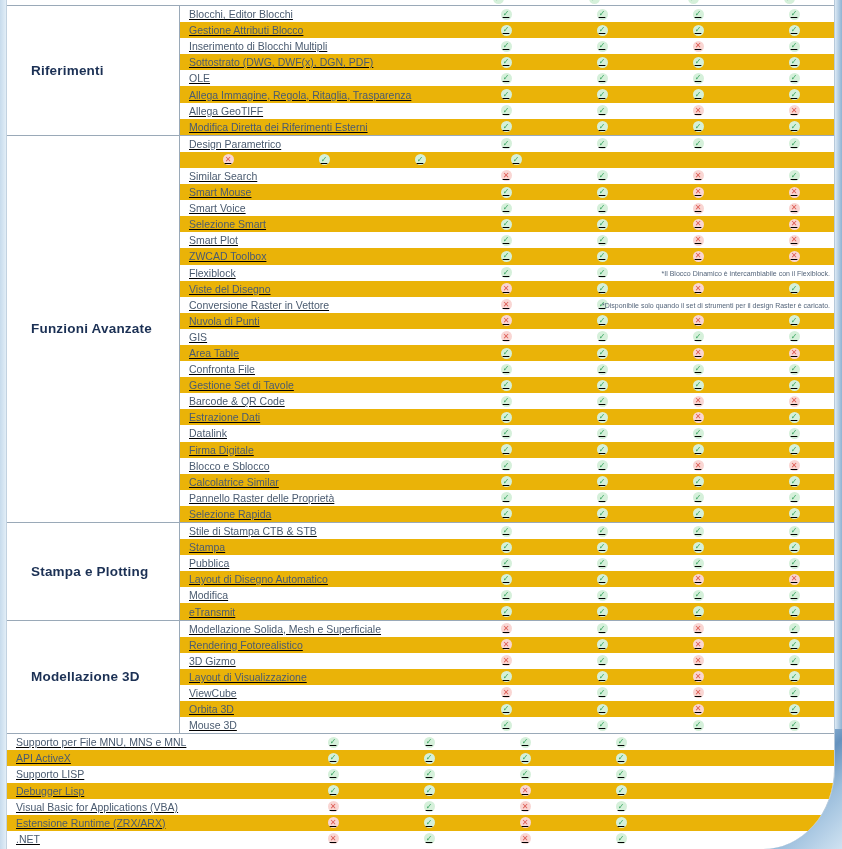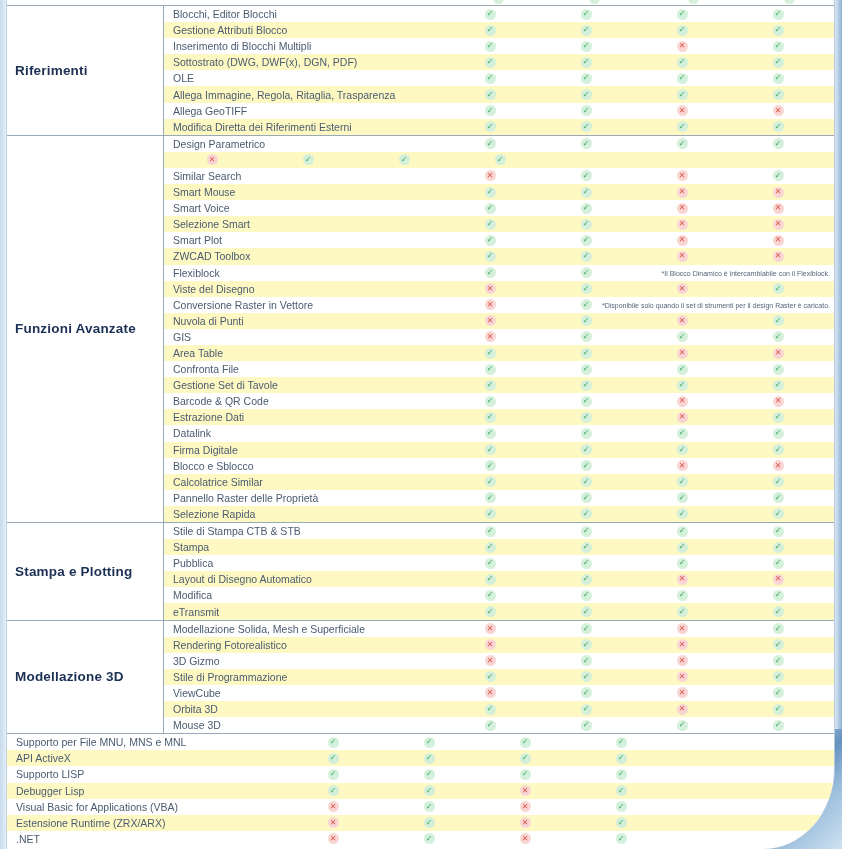--- a/index.html
+++ b/index.html
@@ -16,26 +16,26 @@
   
   .curl-under{position:absolute;right:0;bottom:0;width:110px;height:120px;
     background:linear-gradient(315deg,#cfe2f1 0%,#9dbfdd 28%,#6592be 48%,#aac8e2 68%,#d8e7f3 100%);}
   
   .page{position:absolute;left:6px;right:7px;top:0;bottom:0;background:#ffffff;
     border-left:1px solid #c2d2e0;border-right:1px solid #b6c9da;
     border-bottom-right-radius:72px 80px;overflow:hidden;}
   .top-partial{position:relative;height:5px;overflow:hidden;}
   .top-partial .mark{position:absolute;top:-7px;}
   .section{display:flex;border-top:1px solid #9aa9b8;}
-  .category{width:148px;padding-left:8px;border-right:1px solid #9aa9b8;
+  .category{width:148px;padding-left:24px;border-right:1px solid #9aa9b8;
     display:flex;align-items:center;
     font-size:13.5px;font-weight:bold;color:#1b3054;letter-spacing:.2px;}
   .rows{flex:1;min-width:0;}
-  .row{height:16.1px;display:flex;align-items:center;position:relative;}
-  .row.striped{background:#fef9c3;}
+  .row{height:16.1px;display:flex;align-items:center;position:relative;text-decoration:underline;}
+  .row.striped{background:#eab308;}
   .feature{width:269px;padding-left:9px;font-size:10.5px;color:#4a5b70;
     white-space:nowrap;overflow:hidden;flex:none;}
   .mark-cell{width:96px;flex:none;display:flex;justify-content:center;align-items:center;}
   .mark{width:11px;height:11px;border-radius:50%;display:flex;align-items:center;
     justify-content:center;font-size:8px;font-weight:bold;line-height:1;}
   .mark-check{background:#d5f0da;color:#36a35e;}
   .mark-cross{background:#f9d6d3;color:#dc5a52;}
   .row-note{position:absolute;right:4px;top:50%;transform:translateY(-50%);
     font-size:7px;color:#54657a;white-space:nowrap;}
 </style>
@@ -670,21 +670,21 @@
               <span class="mark mark-check">✓</span>
             </div>
             <div class="mark-cell">
               <span class="mark mark-cross">✕</span>
             </div>
             <div class="mark-cell">
               <span class="mark mark-check">✓</span>
             </div>
           </div>
           <div class="row striped">
-            <div class="feature">Stile di Programmazione</div>
+            <div class="feature">Layout di Visualizzazione</div>
             <div class="mark-cell">
               <span class="mark mark-check">✓</span>
             </div>
             <div class="mark-cell">
               <span class="mark mark-check">✓</span>
             </div>
             <div class="mark-cell">
               <span class="mark mark-cross">✕</span>
             </div>
             <div class="mark-cell">

